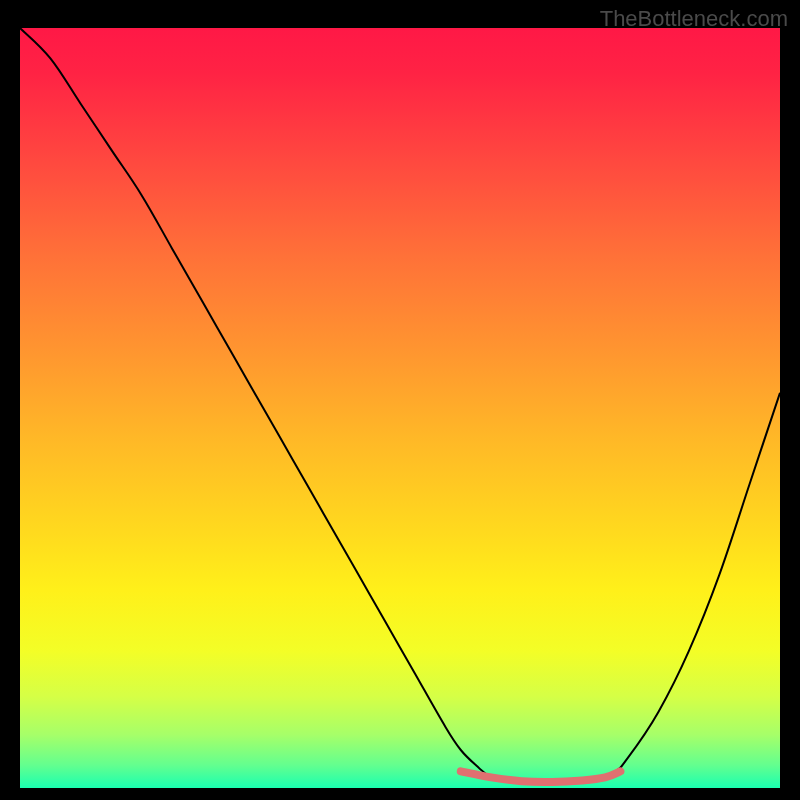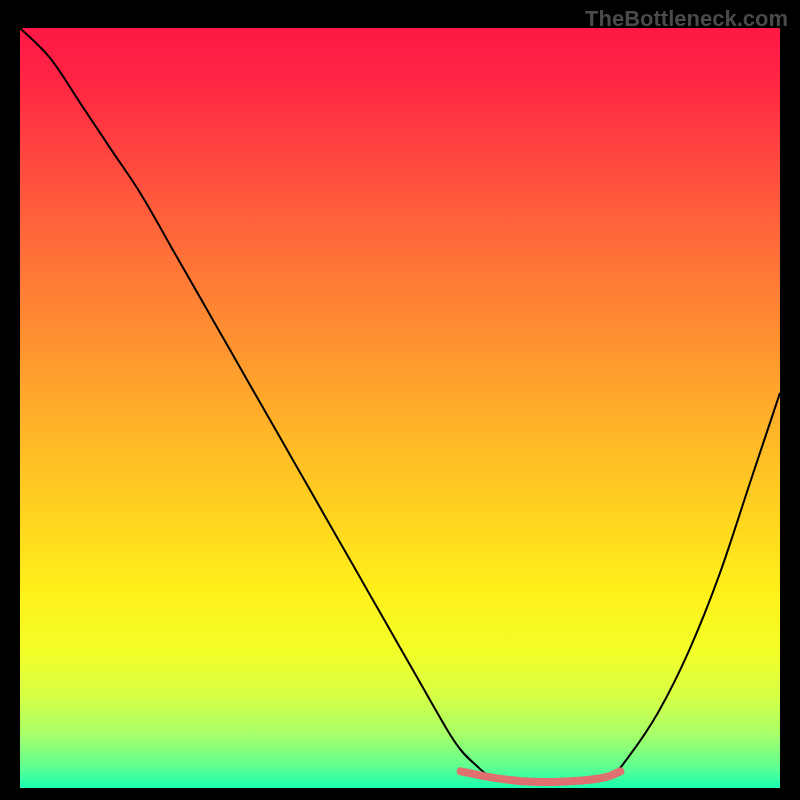--- a/index.html
+++ b/index.html
@@ -16,21 +16,21 @@
     width: 800px;
     height: 800px;
     background: #000;
   }
   .watermark {
     position: absolute;
     top: 6px;
     right: 12px;
     color: #4a4a4a;
     font-size: 22px;
-    font-weight: bold;
+    font-weight: normal;
     z-index: 10;
     user-select: none;
   }
   .plot {
     position: absolute;
     left: 20px;
     top: 28px;
     width: 760px;
     height: 760px;
   }

